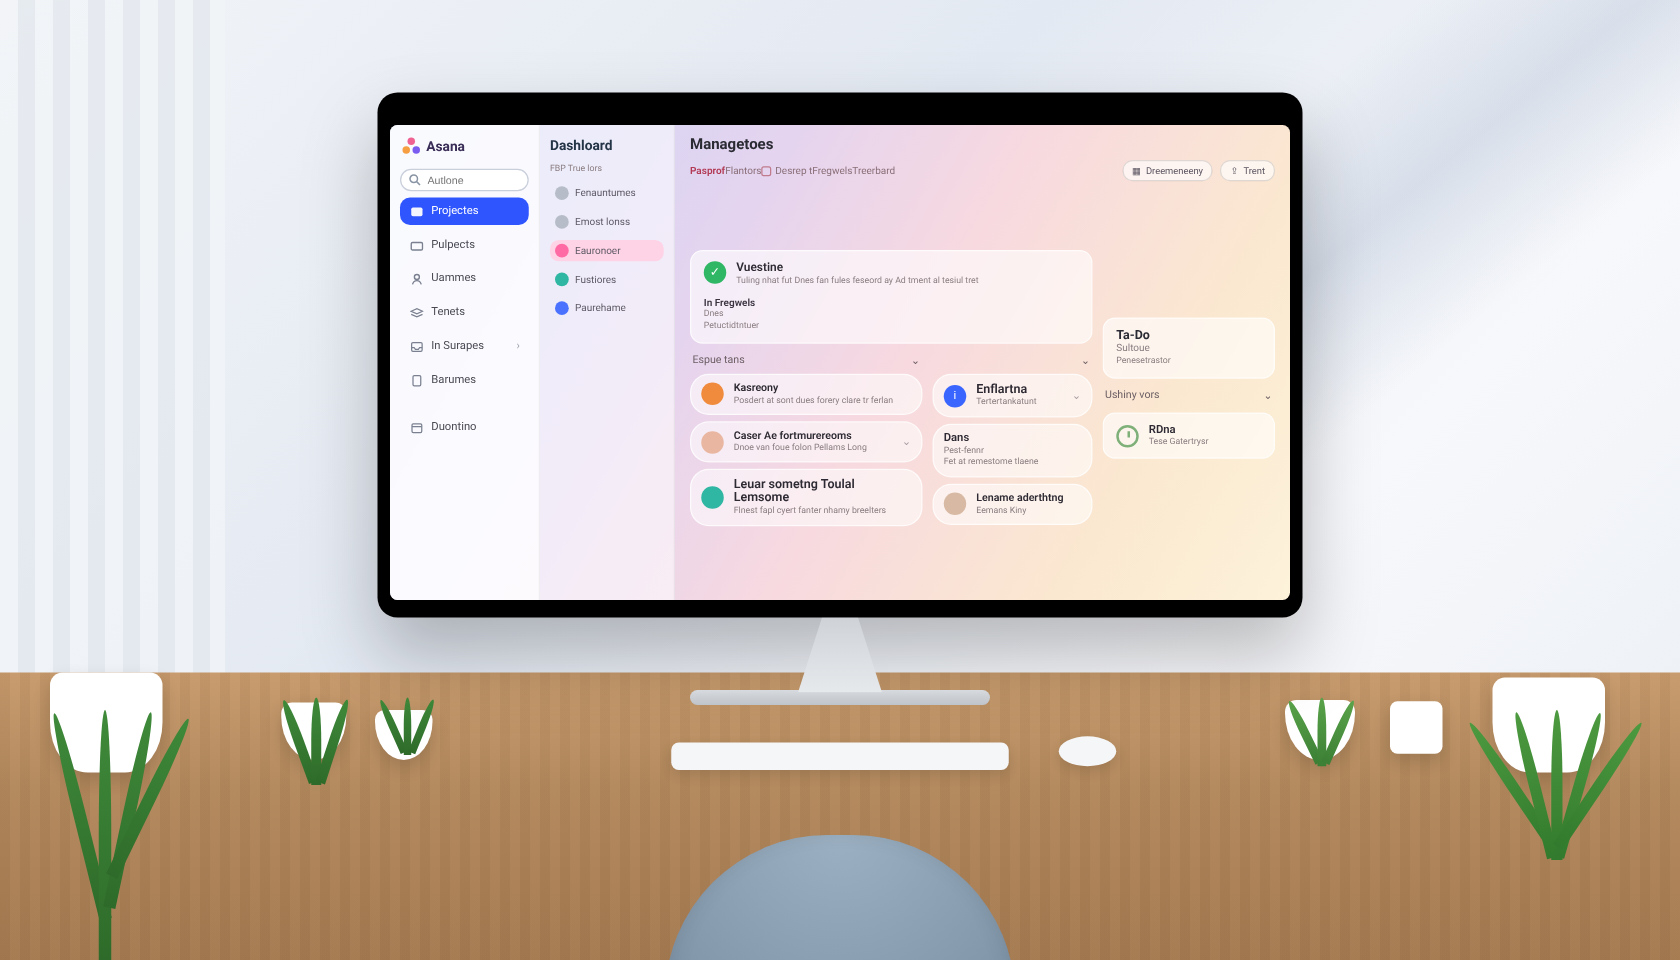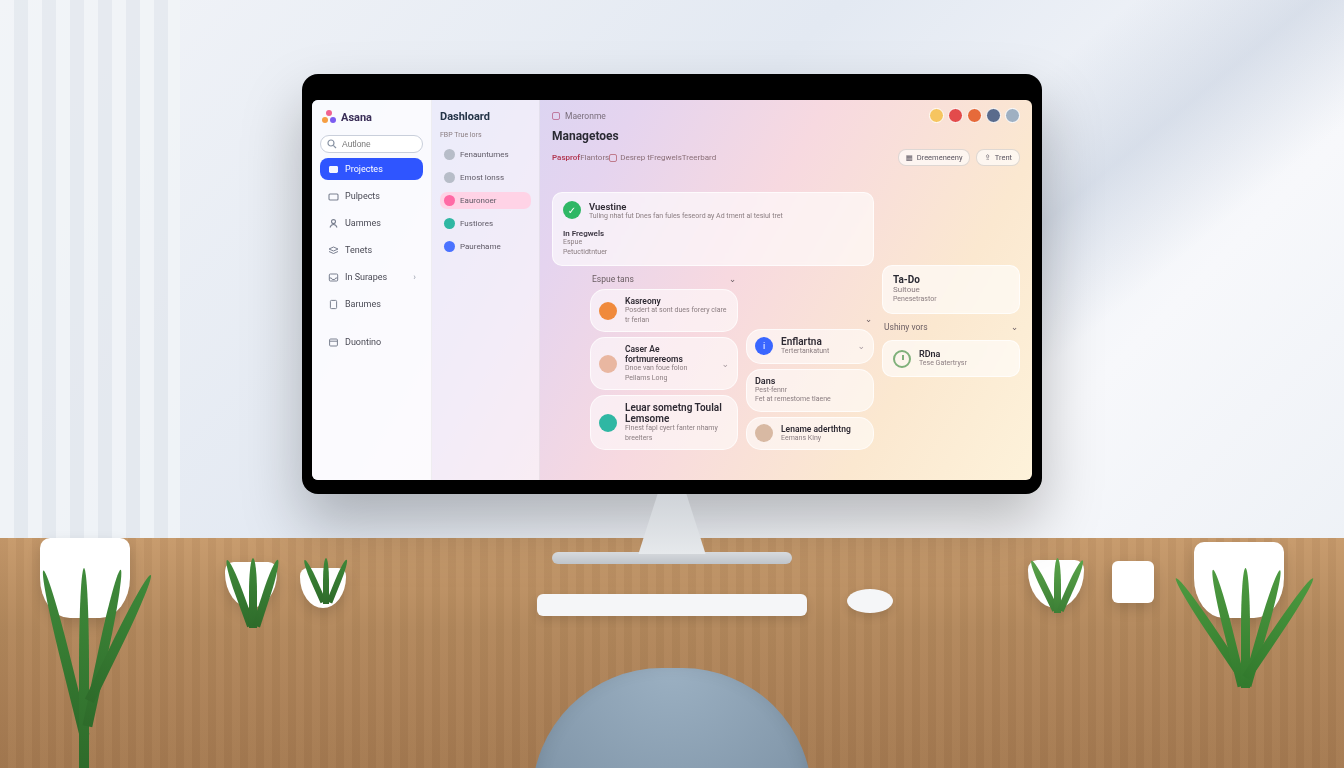--- a/index.html
+++ b/index.html
@@ -299,33 +299,20 @@
             <span class="dot teal"></span>
             <span>Fustiores</span>
           </div>
         <div class="mini row">
             <span class="dot blue"></span>
             <span>Paurehame</span>
           </div>
       </div>
 
       <div class="main col">
-        <div class="topbar row">
-          <div class="breadcrumb row">
-            <span class="sq"></span>
-            <span>Maeronme</span>
-          </div>
-          <div class="avatars row">
-            <span class="av av1"></span>
-            <span class="av av2"></span>
-            <span class="av av3"></span>
-            <span class="av av4"></span>
-            <span class="av av5"></span>
-          </div>
-        </div>
 
         <h2 class="section">Managetoes</h2>
 
         <div class="tabs row">
           <div class="tab row active">
               <span>Pasprof</span>
             </div>
           <div class="tab row">
               <span>Flantors</span>
             </div>
@@ -355,25 +342,25 @@
           <div class="leftcol col">
             <div class="card col">
               <div class="status-row row">
                 <span class="badge green">✓</span>
                 <div class="col">
                   <div class="ttl">Vuestine</div>
                   <div class="tiny">Tuling nhat fut Dnes fan fules feseord ay Ad tment al tesiul tret</div>
                 </div>
               </div>
               <div class="sub2">In Fregwels</div>
-              <div class="tiny">Espue</div>
+              <div class="tiny">Dnes</div>
               <div class="tiny">Petuctidtntuer</div>
             </div>
 
-            <div class="row" style="gap:8px;align-items:flex-end;margin-left:38px;">
+            <div class="row" style="gap:8px;align-items:center;">
               <div class="col" style="flex:1;gap:5px;">
                 <div class="grp-head row">
                   <span>Espue tans</span>
                     <span>⌄</span>
                 </div>
                 <div class="list col">
                   <div class="li row">
                     <span class="ava or"></span>
                     <div class="col">
                         <div class="ttl" style="font-size:8.5px">Kasreony</div>

